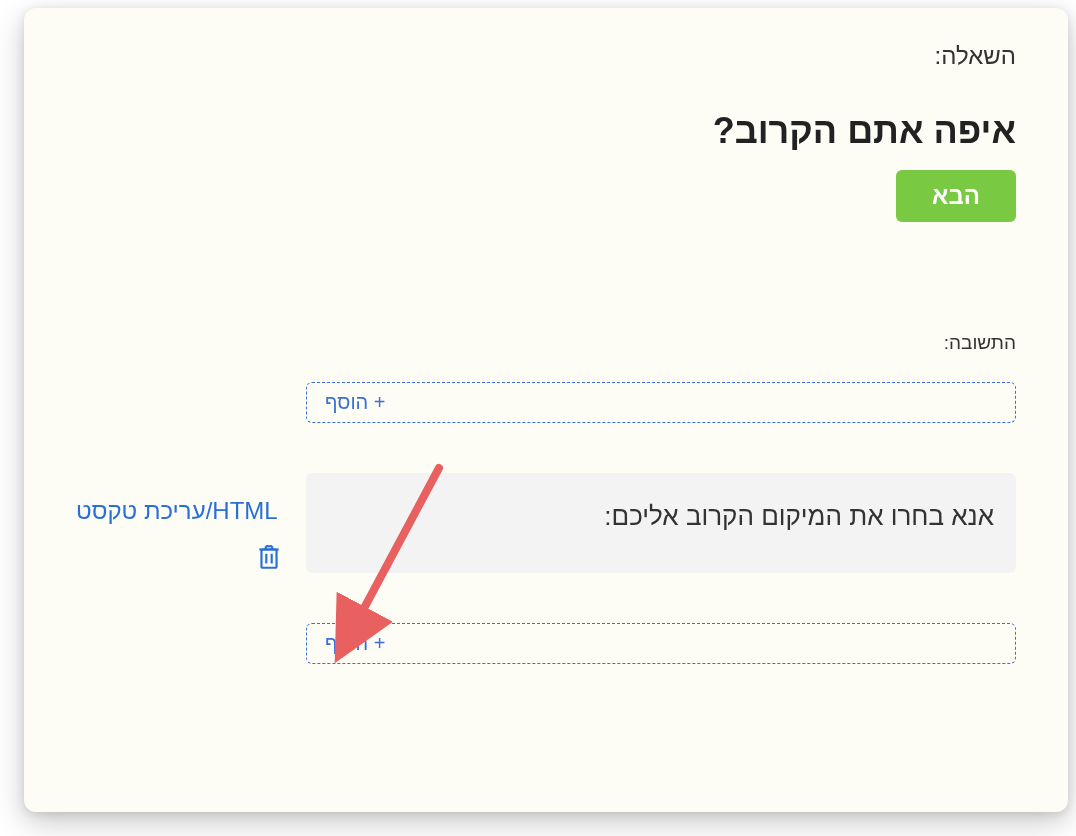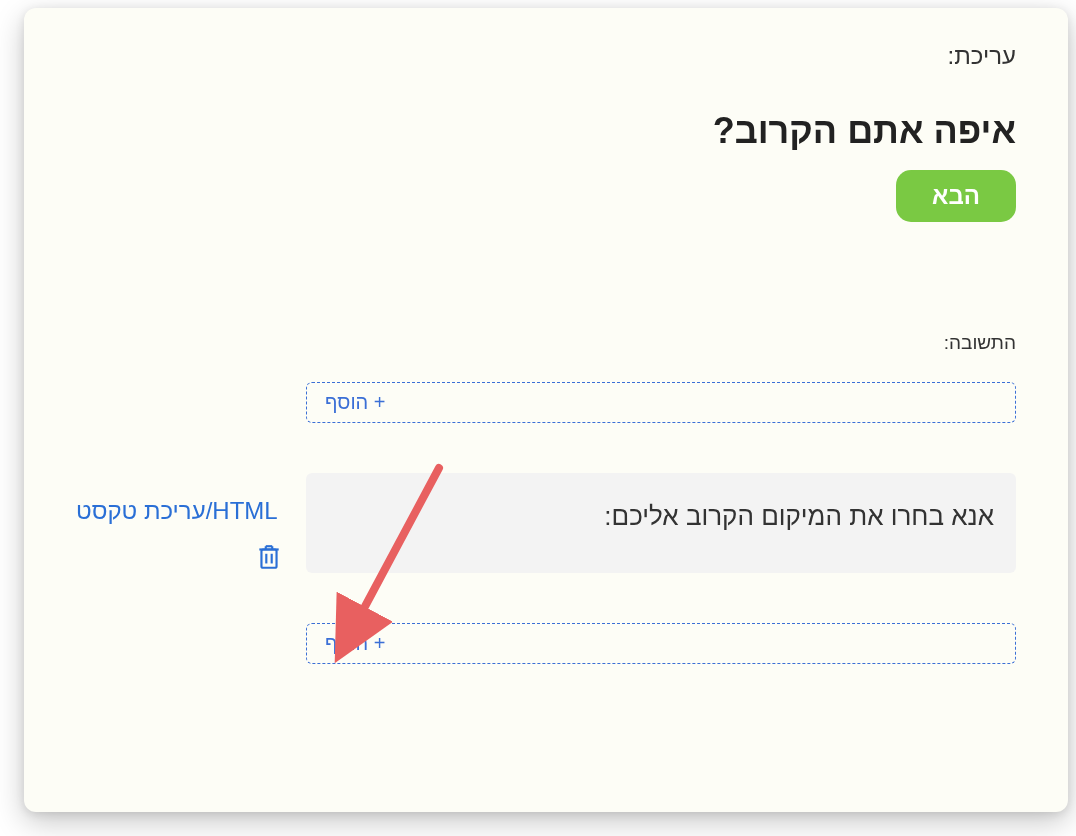--- a/index.html
+++ b/index.html
@@ -42,21 +42,21 @@
     text-align: right;
     margin-top: 18px;
   }
   .next-btn {
     display: inline-block;
     background: #7ac943;
     color: #fff;
     font-size: 24px;
     font-weight: 600;
     border: none;
-    border-radius: 15px;
+    border-radius: 6px;
     padding: 12px 36px;
     cursor: pointer;
   }
   .answer-label {
     font-size: 19px;
     color: #333;
     font-weight: 400;
     text-align: right;
     margin-top: 110px;
   }
@@ -127,21 +127,21 @@
     width: 100%;
     height: 100%;
     pointer-events: none;
   }
 </style>
 </head>
 <body>
 
 <div class="card">
 
-  <div class="section-label">עריכת:</div>
+  <div class="section-label">השאלה:</div>
 
   <div class="question-text">איפה אתם הקרוב?</div>
 
   <div class="next-btn-row">
     <button class="next-btn">הבא</button>
   </div>
 
   <div class="answer-label section-label">התשובה:</div>
 
   <div class="answer-area">

